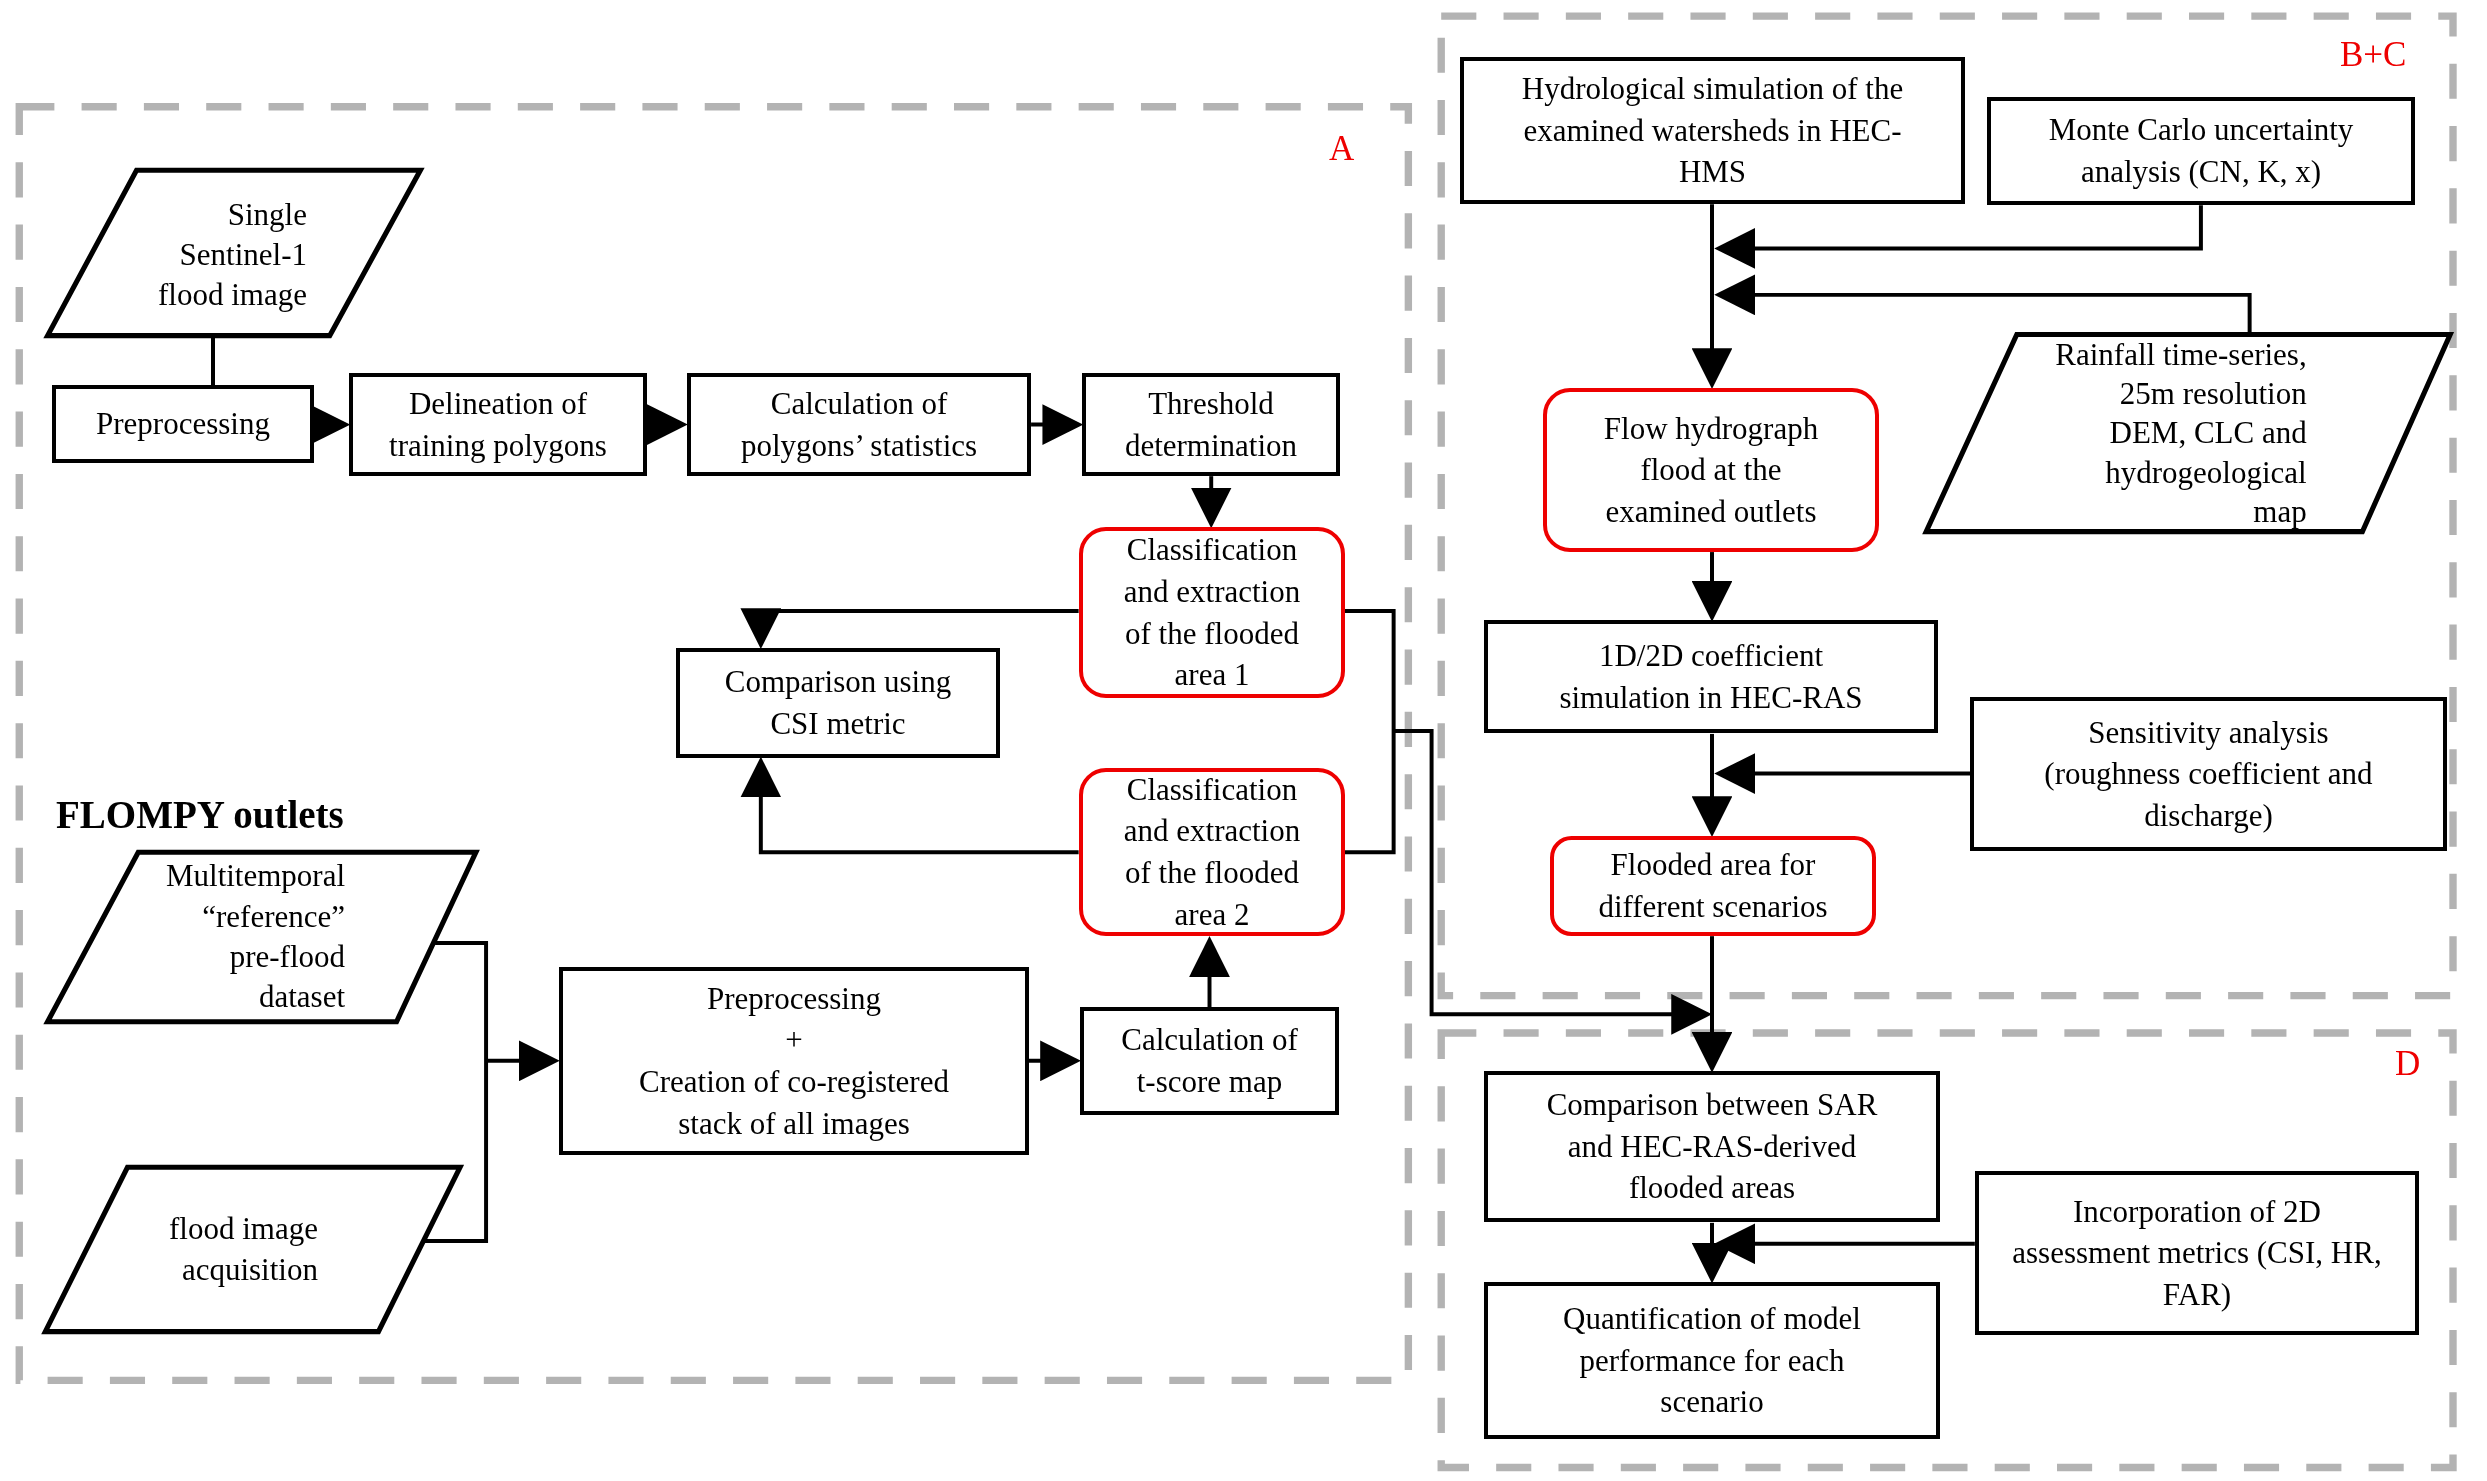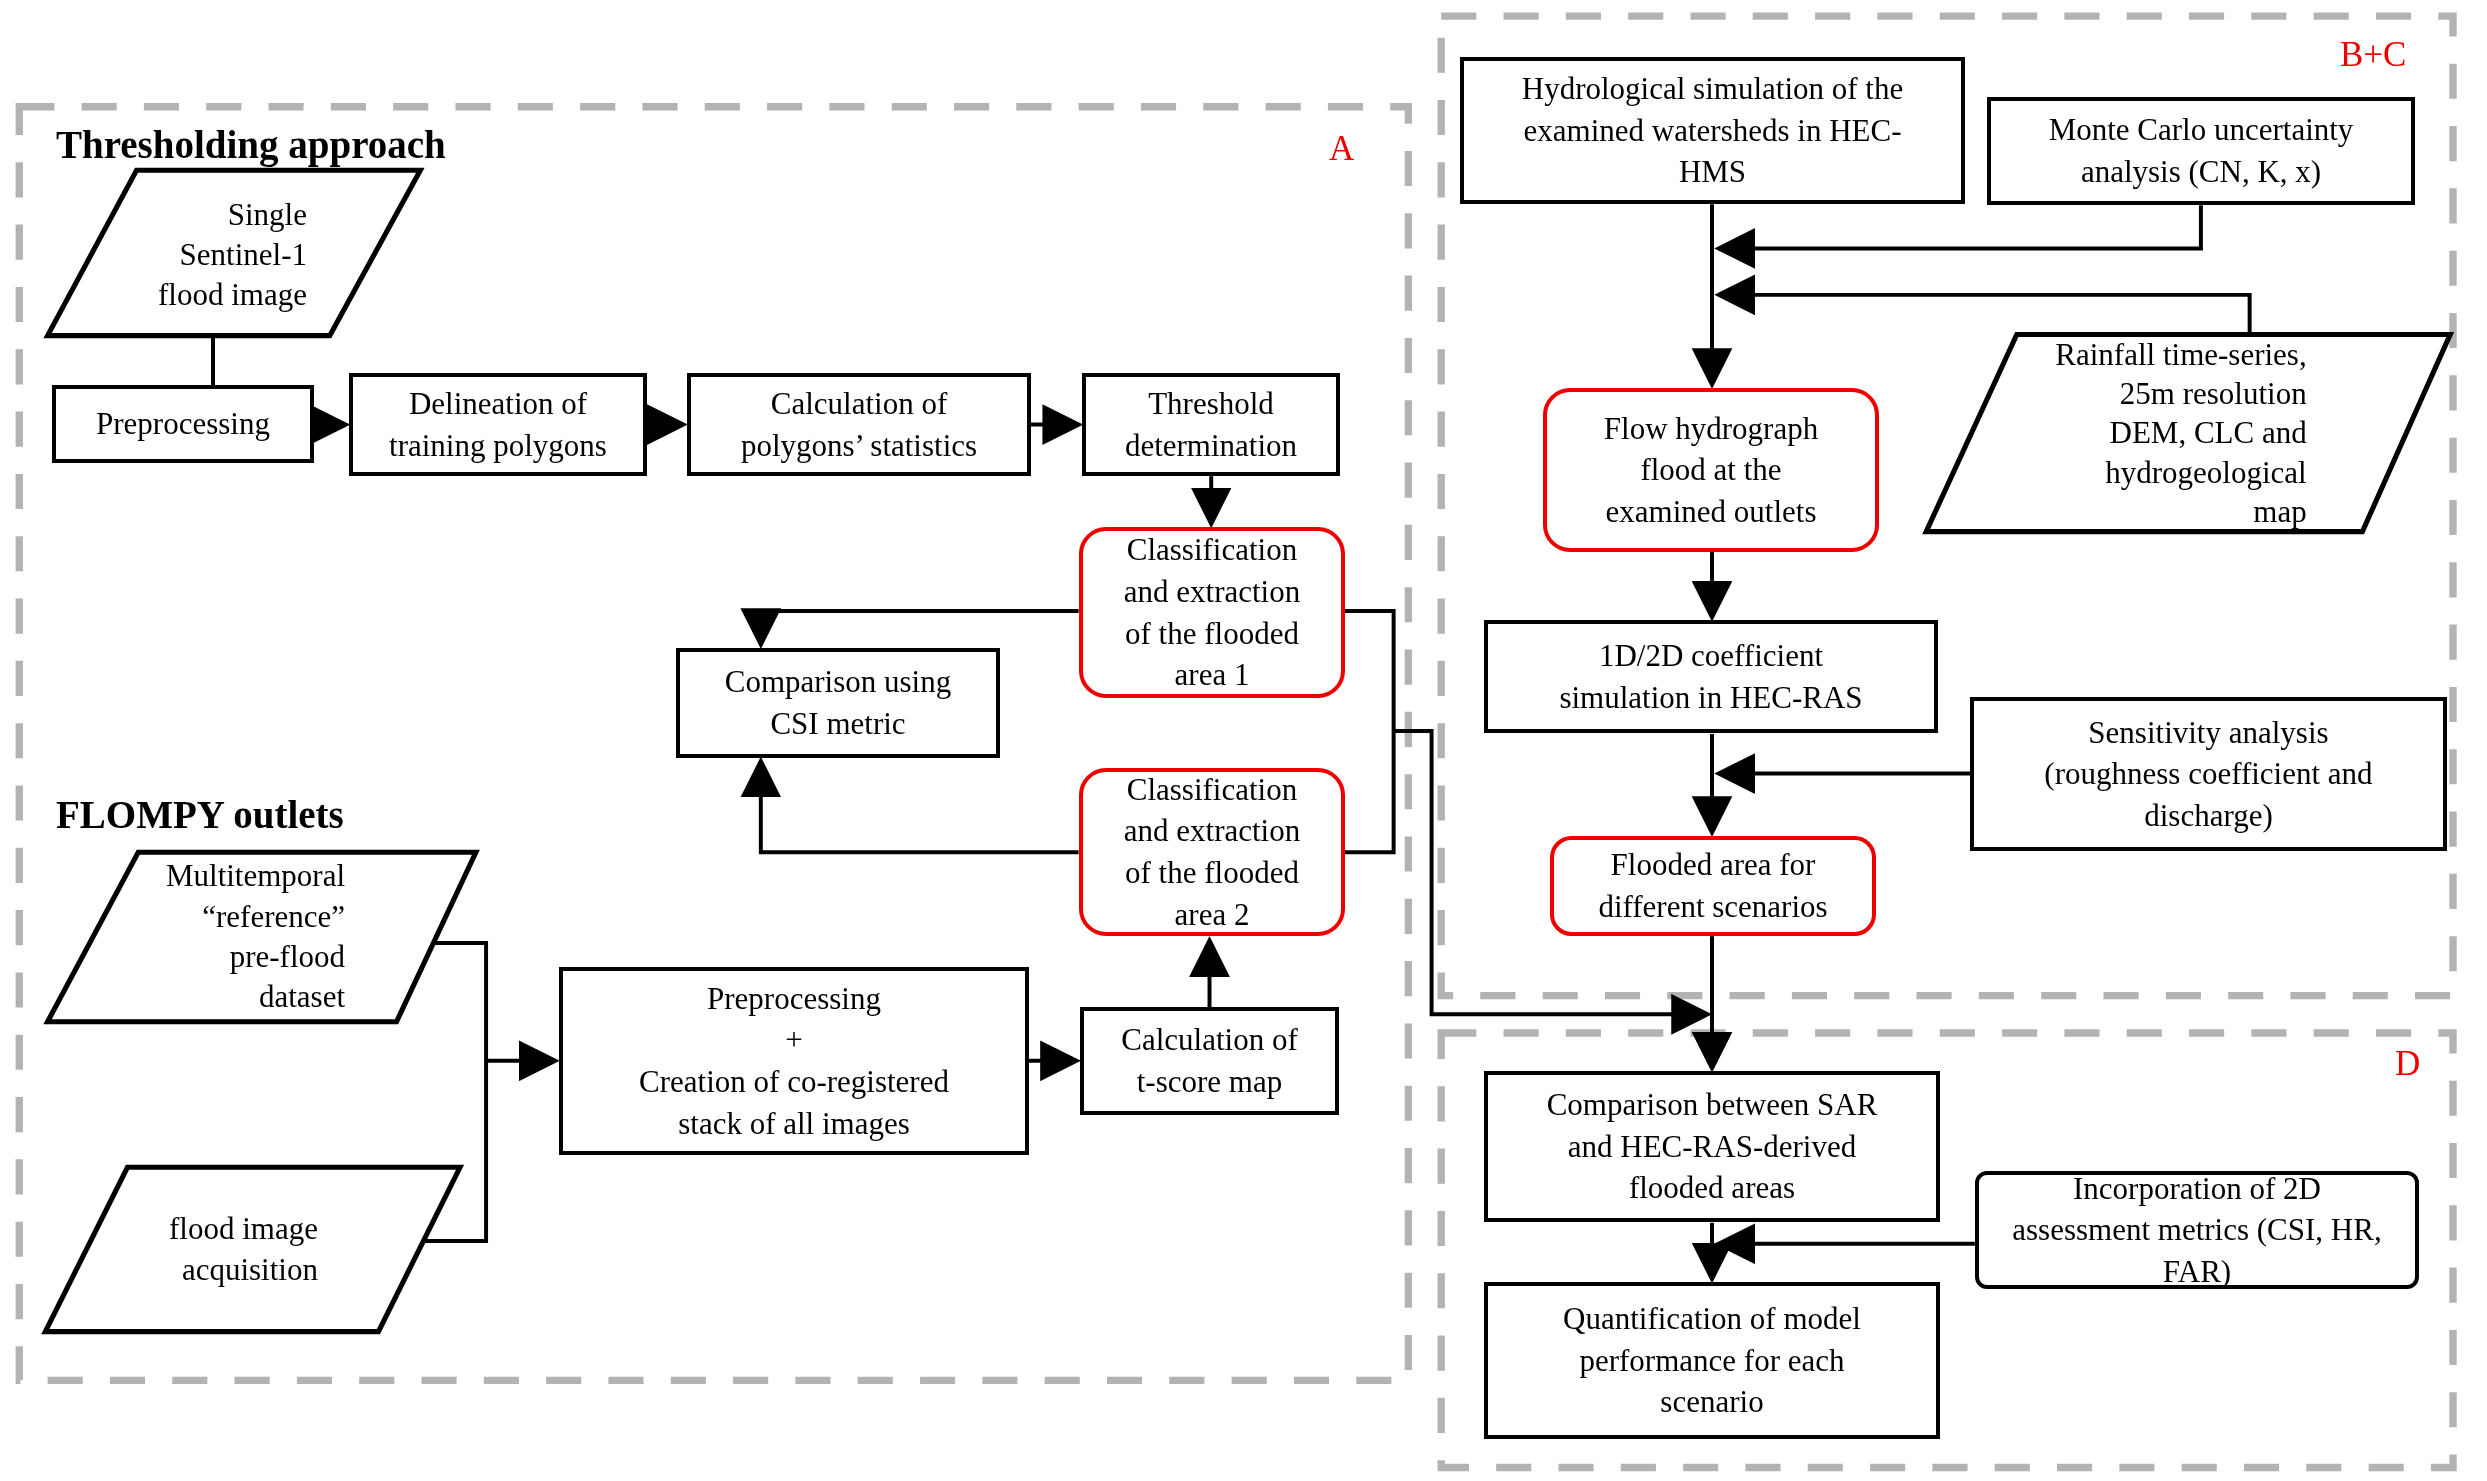--- a/index.html
+++ b/index.html
@@ -57,21 +57,20 @@
     <polyline points="3971,590 3971,520 3036,520" fill="none" stroke="#000" stroke-width="7" marker-end="url(#arw)"></polyline>
     <polyline points="3022,974 3022,1087" fill="none" stroke="#000" stroke-width="7" marker-end="url(#arw)"></polyline>
     <polyline points="3022,1295 3022,1467" fill="none" stroke="#000" stroke-width="7" marker-end="url(#arw)"></polyline>
     <polyline points="3478,1365 3036,1365" fill="none" stroke="#000" stroke-width="7" marker-end="url(#arw)"></polyline>
     <polyline points="3022,1652 3022,1883" fill="none" stroke="#000" stroke-width="7" marker-end="url(#arw)"></polyline>
 
     <polyline points="3486,2195 3036,2195" fill="none" stroke="#000" stroke-width="7" marker-end="url(#arw)"></polyline>
     <polyline points="3022,2158 3022,2255" fill="none" stroke="#000" stroke-width="7" marker-end="url(#arw)"></polyline>
   </svg>
 
-  <div class="grouptitle" style="left:56px;top:122px;">Thresholding approach</div>
   <div class="grouptitle" style="left:56px;top:792px;">FLOMPY outlets</div>
   <div class="grouplabel" style="left:1329px;top:129px;">A</div>
   <div class="grouplabel" style="left:2340px;top:35px;">B+C</div>
   <div class="grouplabel" style="left:2395px;top:1044px;">D</div>
 
   <div class="ptext" style="left:85px;top:187px;width:295px;height:136px;">Single
 Sentinel-1
 flood image</div>
   <div class="ptext" style="left:91px;top:860px;width:329px;height:154px;">Multitemporal
 “reference”
@@ -121,21 +120,21 @@
 simulation in HEC-RAS</div>
   <div class="node" style="left:1970px;top:697px;width:477px;height:154px;">Sensitivity analysis
 (roughness coefficient and
 discharge)</div>
   <div class="node rednode" style="left:1550px;top:836px;width:326px;height:100px;border-radius:21.5px;">Flooded area for
 different scenarios</div>
 
   <div class="node" style="left:1484px;top:1071px;width:456px;height:151px;">Comparison between SAR
 and HEC-RAS-derived
 flooded areas</div>
-  <div class="node" style="left:1975px;top:1171px;width:444px;height:118px;border-radius:12px;">Incorporation of 2D
+  <div class="node" style="left:1975px;top:1171px;width:444px;height:164px;">Incorporation of 2D
 assessment metrics (CSI, HR,
 FAR)</div>
   <div class="node" style="left:1484px;top:1282px;width:456px;height:157px;">Quantification of model
 performance for each
 scenario</div>
 
 </div>
 
 
 </body></html>

